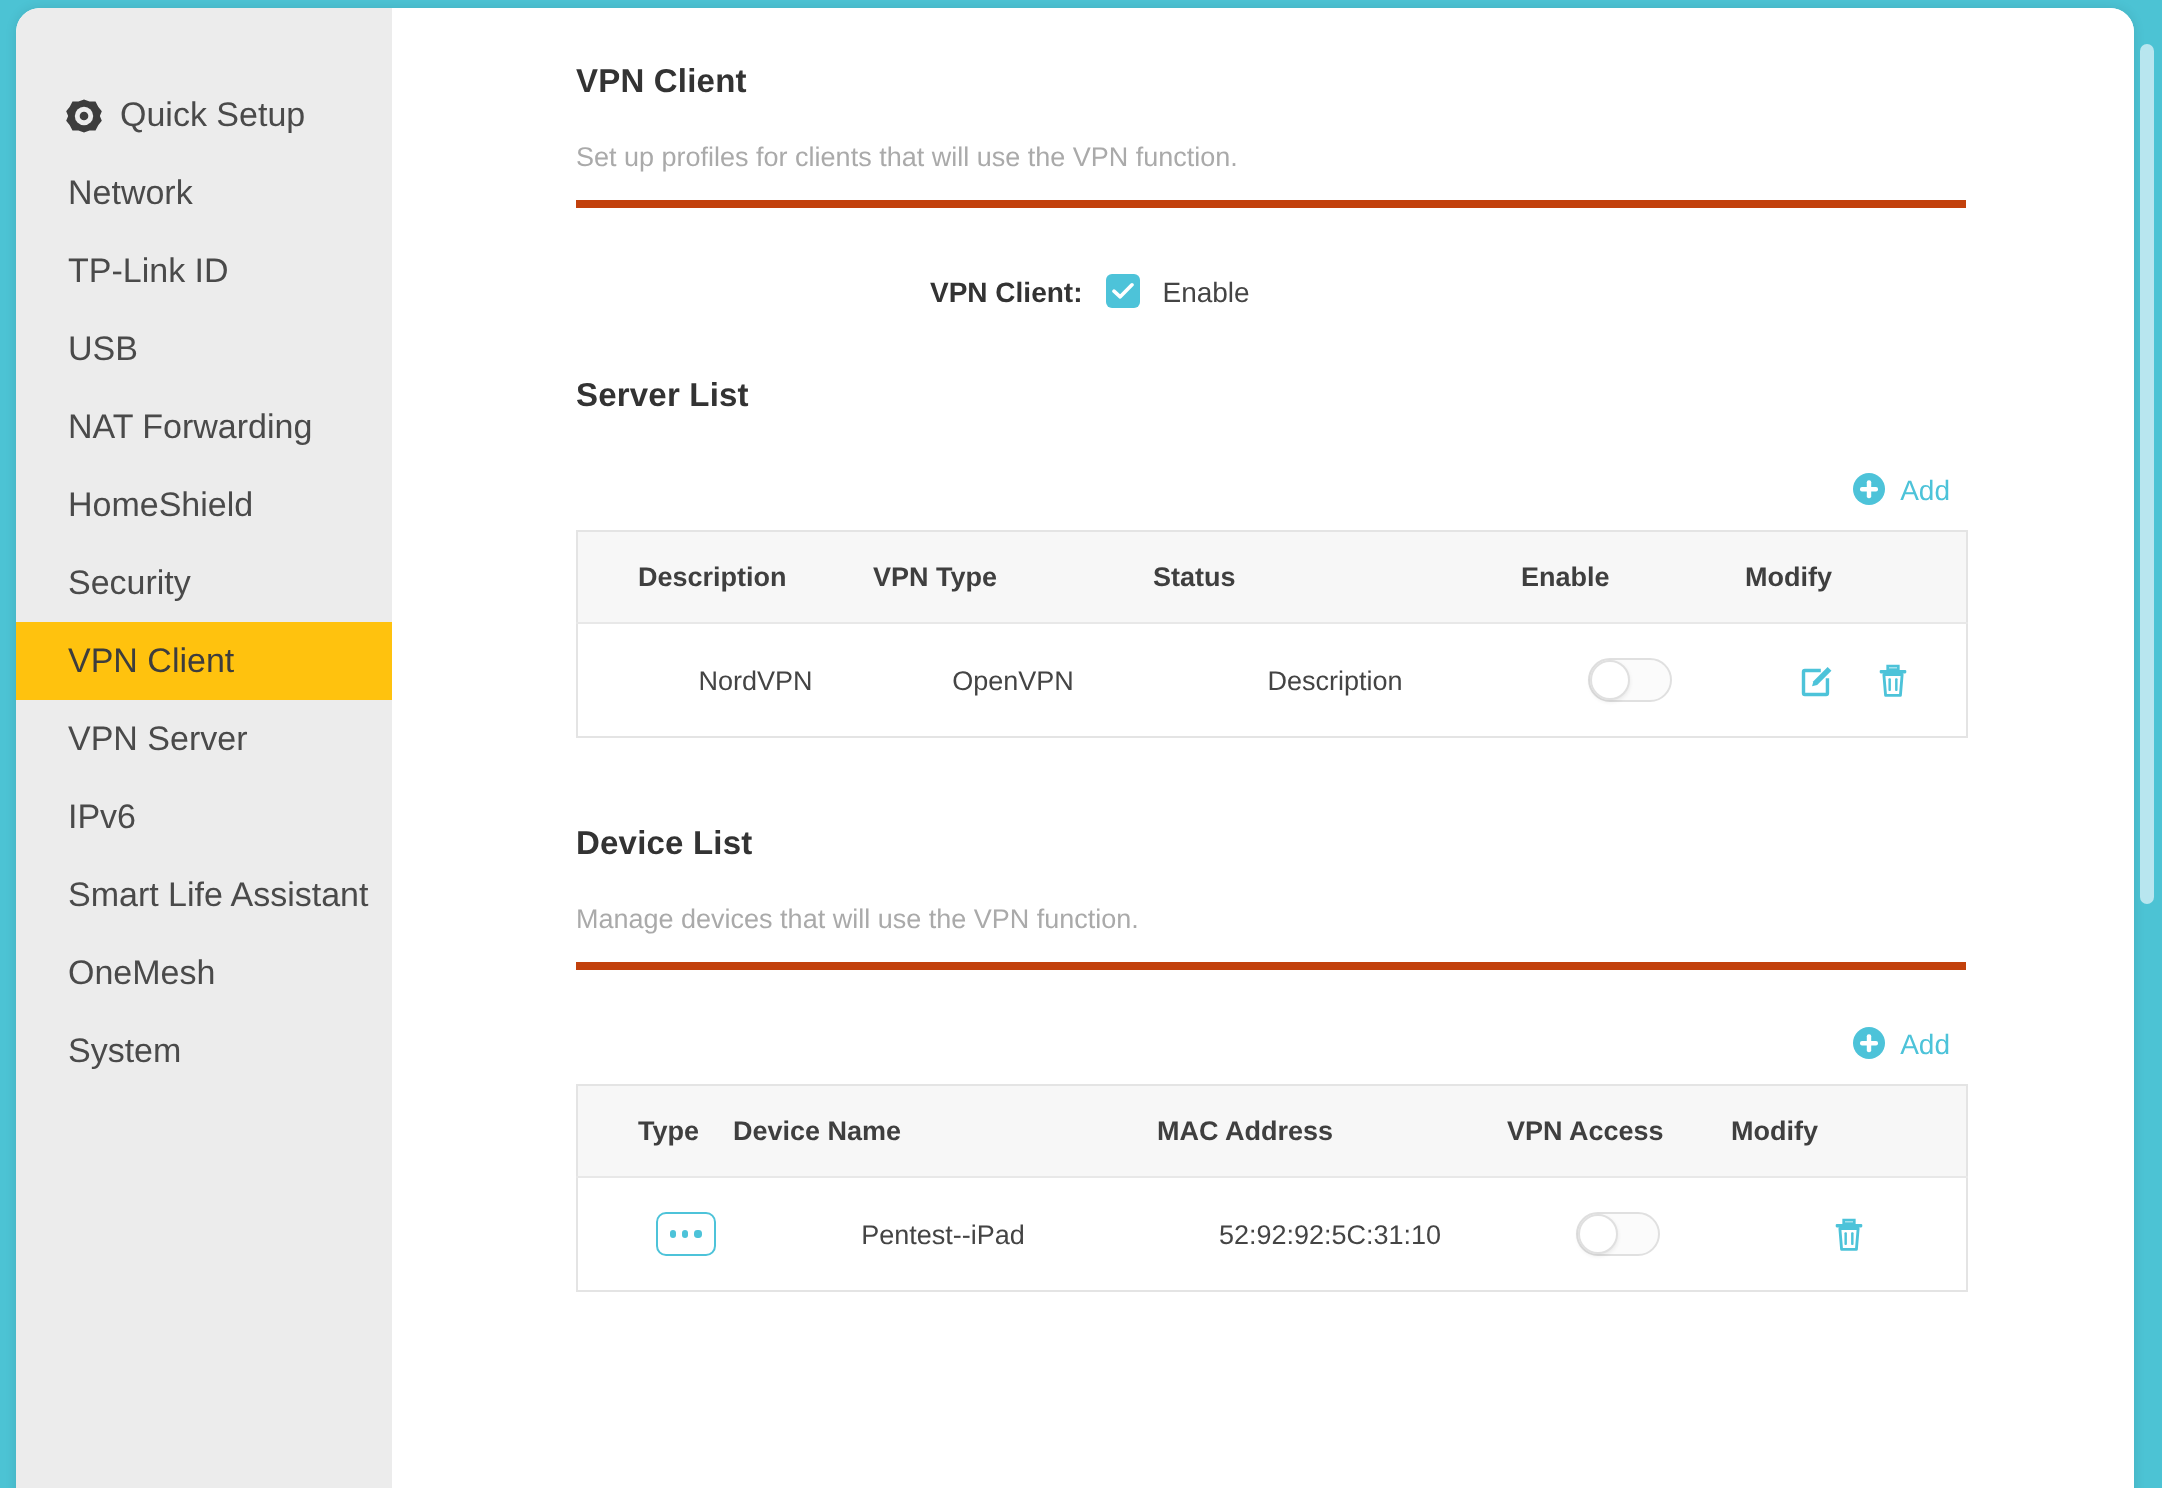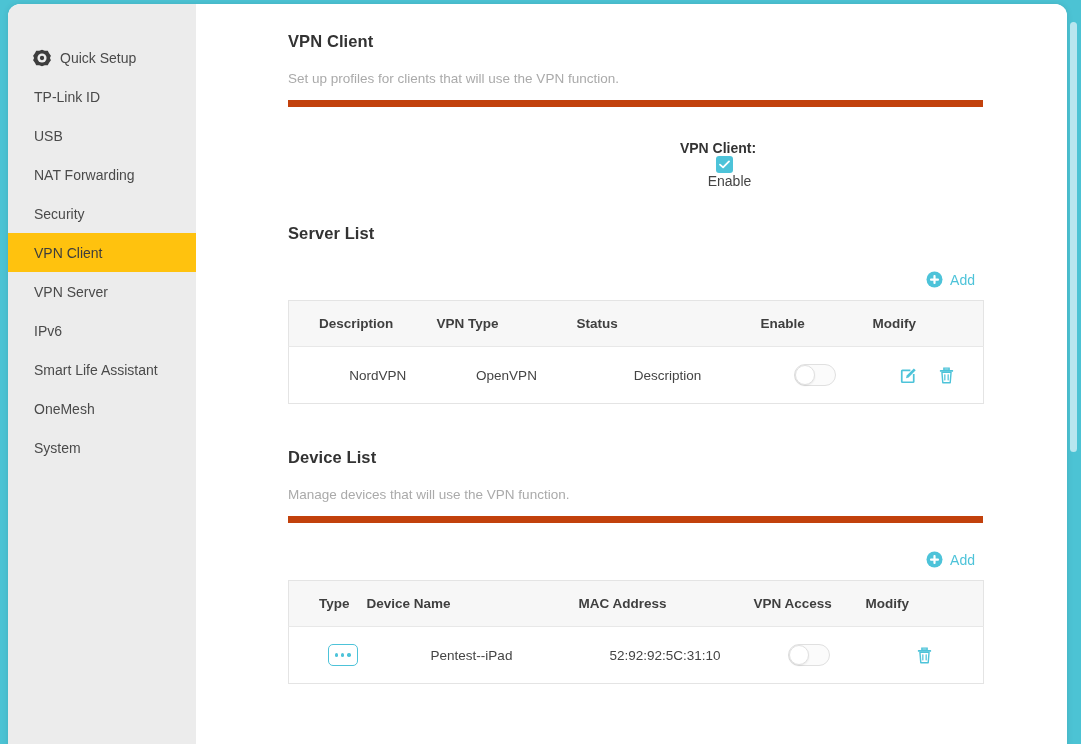--- a/index.html
+++ b/index.html
@@ -44,21 +44,21 @@
     background: #ececec;
     padding-top: 34px;
     border-radius: 12px 0 0 0;
   }
   .nav-item {
     position: relative;
     height: 39px;
     display: flex;
     align-items: center;
     padding-left: 26px;
-    font-size: 14px;
+    font-size: 17px;
     color: #4a4a4a;
     cursor: pointer;
     user-select: none;
     white-space: nowrap;
   }
   .nav-item.active {
     background: #ffc20e;
     color: #3d3d3d;
   }
   .nav-item .ico {
@@ -91,32 +91,31 @@
     font-size: 16.5px;
     font-weight: bold;
     color: #333333;
     letter-spacing: .1px;
     margin: 0 0 20px 0;
   }
   .sec-desc {
     font-size: 13.5px;
     color: #aaaaaa;
     padding-bottom: 14px;
-    border-bottom: 7px solid #c2410c;
+    border-bottom: 4px solid #c2410c;
     margin: 0;
   }
 
   
   .enable-row {
     display: flex;
     align-items: center;
     margin-top: 33px;
     margin-bottom: 35px;
     padding-left: 177px;
-    flex-direction: column;
   }
   .enable-label {
     font-size: 14px;
     font-weight: bold;
     color: #333333;
     margin-right: 12px;
   }
   .cbx {
     width: 17px; height: 17px;
     border-radius: 3px;
@@ -277,27 +276,33 @@
           <svg width="18" height="18" viewBox="0 0 20 20">
             <path fill="#3d3d3d" d="M10 0.8 L13.1 2.0 L16.4 1.9 L17.9 4.8 L19.9 7.4 L18.8 10 L19.9 12.6 L17.9 15.2 L16.4 18.1 L13.1 18.0 L10 19.2 L6.9 18.0 L3.6 18.1 L2.1 15.2 L0.1 12.6 L1.2 10 L0.1 7.4 L2.1 4.8 L3.6 1.9 L6.9 2.0 Z"></path>
             <circle cx="10" cy="10" r="5.1" fill="#ececec"></circle>
             <circle cx="10" cy="10" r="2.4" fill="#3d3d3d"></circle>
           </svg>
         </span>
         <span>Quick Setup</span>
       </div>
 
       <div class="nav-item">
+        <span>Network</span>
+      </div>
+      <div class="nav-item">
         <span>TP-Link ID</span>
       </div>
       <div class="nav-item">
         <span>USB</span>
       </div>
       <div class="nav-item">
         <span>NAT Forwarding</span>
+      </div>
+      <div class="nav-item">
+        <span>HomeShield</span>
       </div>
       <div class="nav-item">
         <span>Security</span>
       </div>
       <div class="nav-item active">
         <span>VPN Client</span>
       </div>
       <div class="nav-item">
         <span>VPN Server</span>
       </div>

